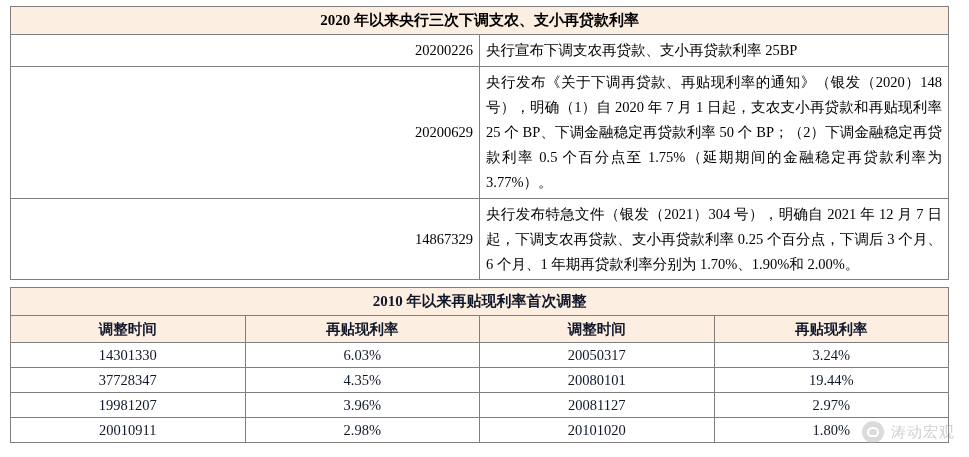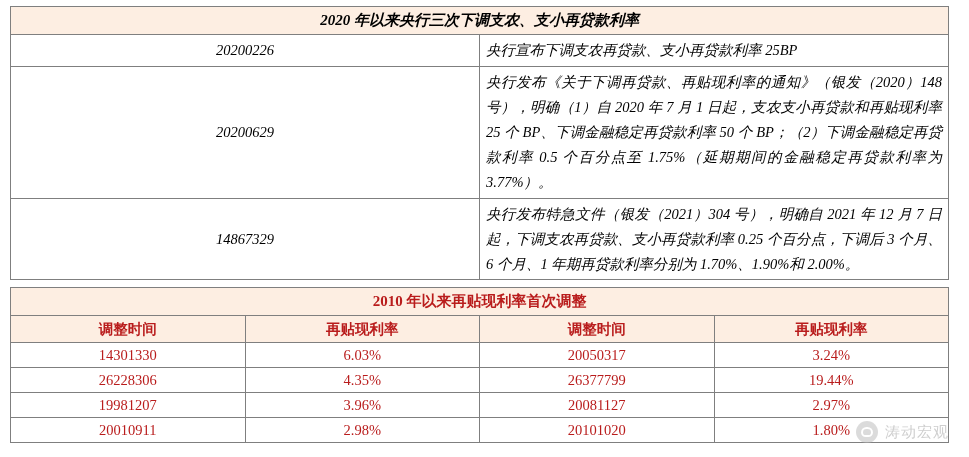--- a/index.html
+++ b/index.html
@@ -15,77 +15,76 @@
     background: #ffffff;
     overflow: hidden;
   }
   table {
     border-collapse: collapse;
     table-layout: fixed;
   }
   .tbl1 {
     width: 939px;
     margin: 6px 0 0 10px;
-    font-style: italic;
   }
   .tbl1 td, .tbl1 th {
     border: 1px solid #7f7f7f;
     font-size: 14.5px;
     color: #000000;
     padding: 3px 6px;
     vertical-align: middle;
   }
   .tbl1 .hdr {
     background: #fdeee2;
     text-align: center;
     font-weight: bold;
     font-size: 15px;
     padding: 4px 6px;
   }
   .tbl1 .datecell {
-    text-align: center;
+    text-align: right;
     width: 92px;
     white-space: nowrap;
   }
   .tbl1 .textcell {
     text-align: justify;
     line-height: 1.72;
   }
   .spacer {
     height: 7px;
   }
   .tbl2 {
     width: 939px;
     margin: 0 0 0 10px;
   }
   .tbl2 td, .tbl2 th {
     border: 1px solid #7f7f7f;
     font-size: 14.5px;
-    color: #b91c1c;
+    color: #0f172a;
     text-align: center;
     padding: 3.5px 4px;
     vertical-align: middle;
   }
   .tbl2 .hdr2 {
     background: #fdeee2;
     font-weight: bold;
     font-size: 15px;
     padding: 4px 6px;
   }
   .tbl2 .colhdr {
     background: #fdeee2;
     font-weight: bold;
   }
   .tbl2 .c1 { width: 235px; }
   .tbl2 .c2 { width: 235px; }
   .tbl2 .c3 { width: 235px; }
   .tbl2 .c4 { width: 234px; }
   .watermark {
     position: absolute;
-    right: 20px;
+    right: 14px;
     bottom: 14px;
     display: flex;
     align-items: center;
     gap: 7px;
     opacity: 0.5;
   }
   .wm-circle {
     width: 22px;
     height: 22px;
     border-radius: 50%;
@@ -150,23 +149,23 @@
         <td class="colhdr c3">调整时间</td>
         <td class="colhdr c4">再贴现利率</td>
       </tr>
       <tr>
         <td>14301330</td>
         <td>6.03%</td>
         <td>20050317</td>
         <td>3.24%</td>
       </tr>
       <tr>
-        <td>26228306</td>
+        <td>37728347</td>
         <td>4.35%</td>
-        <td>26377799</td>
+        <td>20080101</td>
         <td>19.44%</td>
       </tr>
       <tr>
         <td>19981207</td>
         <td>3.96%</td>
         <td>20081127</td>
         <td>2.97%</td>
       </tr>
       <tr>
         <td>20010911</td>

